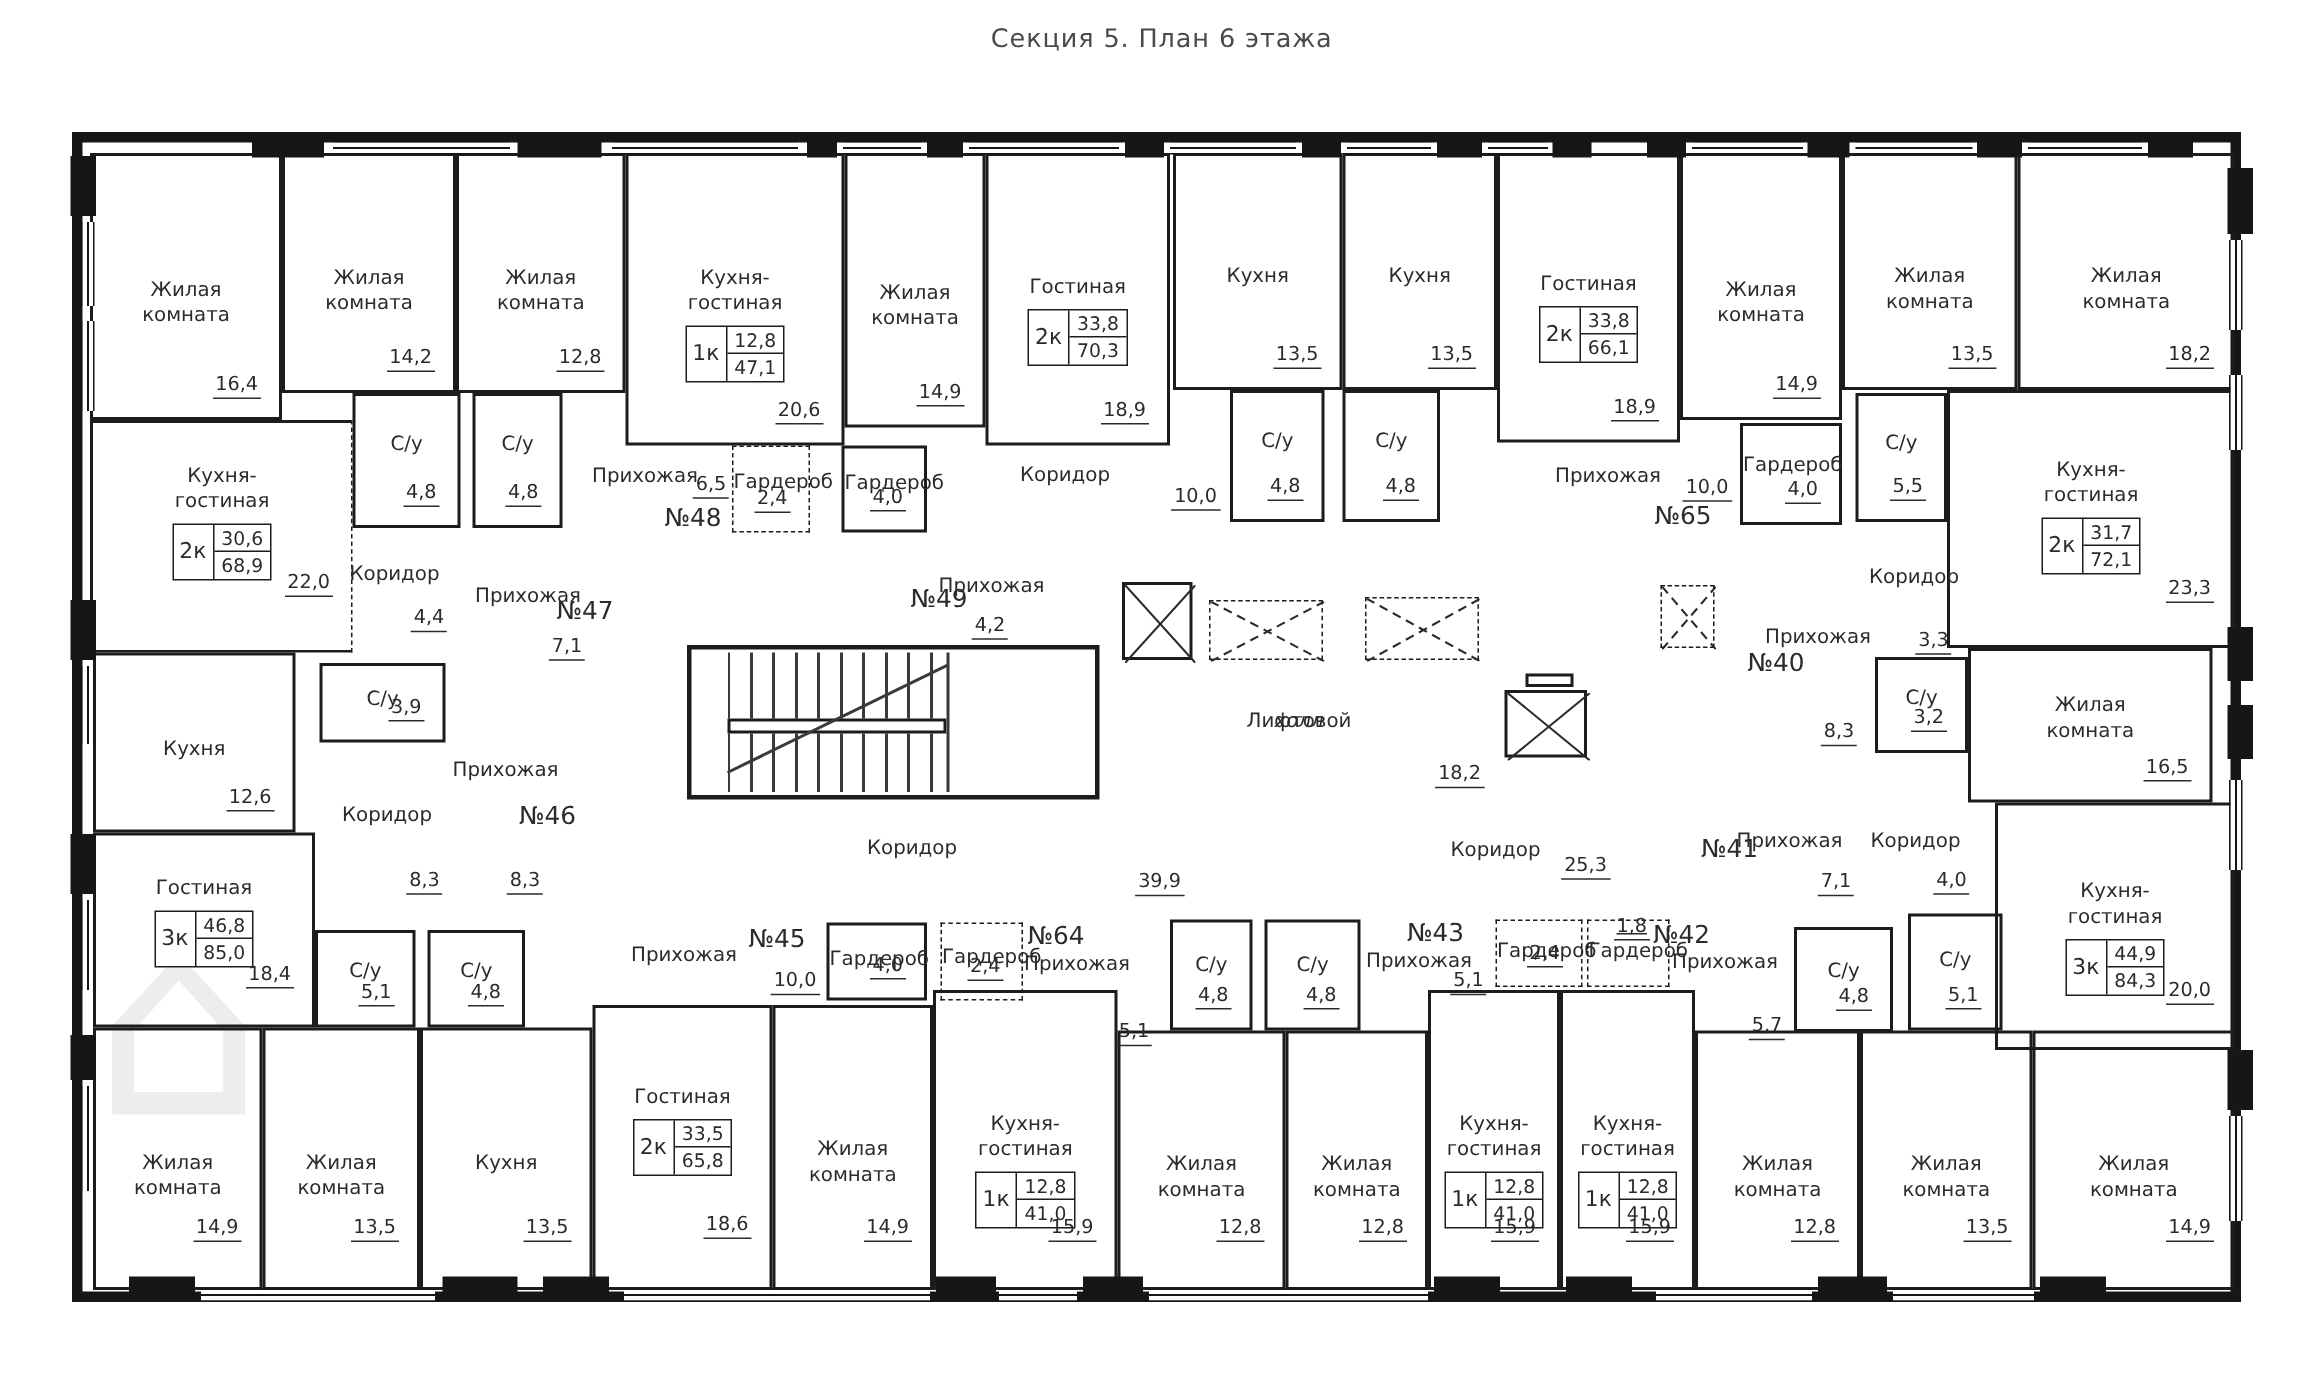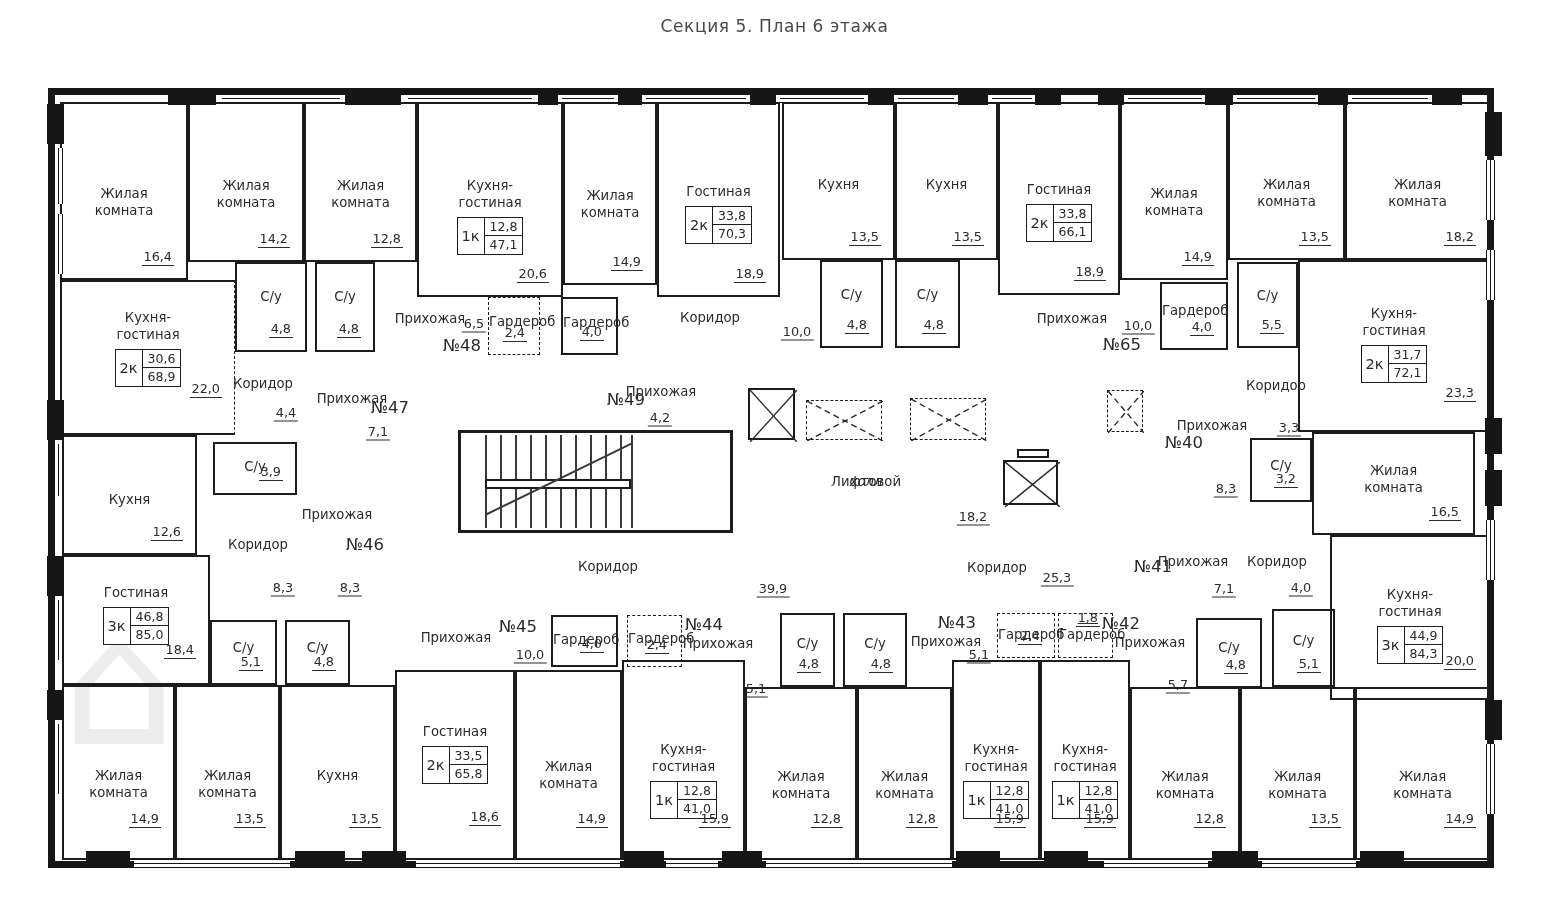--- a/index.html
+++ b/index.html
@@ -475,21 +475,21 @@
       <div class="flabel" style="left: 997px; top: 567px;">Коридор</div>
       <div class="flabel val" style="left: 1057px; top: 578px;">25,3</div>
       <div class="flabel apt" style="left: 1153px; top: 566px;">№41</div>
       <div class="flabel" style="left: 1193px; top: 561px;">Прихожая</div>
       <div class="flabel val" style="left: 1224px; top: 589px;">7,1</div>
       <div class="flabel" style="left: 1277px; top: 561px;">Коридор</div>
       <div class="flabel val" style="left: 1301px; top: 588px;">4,0</div>
       <div class="flabel" style="left: 456px; top: 637px;">Прихожая</div>
       <div class="flabel apt" style="left: 518px; top: 626px;">№45</div>
       <div class="flabel val" style="left: 530px; top: 655px;">10,0</div>
-      <div class="flabel apt" style="left: 704px; top: 624px;">№44</div>
+      <div class="flabel apt" style="left: 704px; top: 624px;">№64</div>
       <div class="flabel" style="left: 718px; top: 643px;">Прихожая</div>
       <div class="flabel val" style="left: 756px; top: 689px;">5,1</div>
       <div class="flabel apt" style="left: 957px; top: 622px;">№43</div>
       <div class="flabel" style="left: 946px; top: 641px;">Прихожая</div>
       <div class="flabel val" style="left: 979px; top: 655px;">5,1</div>
       <div class="flabel apt" style="left: 1121px; top: 623px;">№42</div>
       <div class="flabel" style="left: 1150px; top: 642px;">Прихожая</div>
       <div class="flabel val" style="left: 1178px; top: 685px;">5,7</div>
       <div class="stairs" style="left: 458px; top: 430px; width: 275px; height: 103px;">
         <div class="treads" style="left: 24px; top: 2px; width: 146px; height: 93px;"></div>

